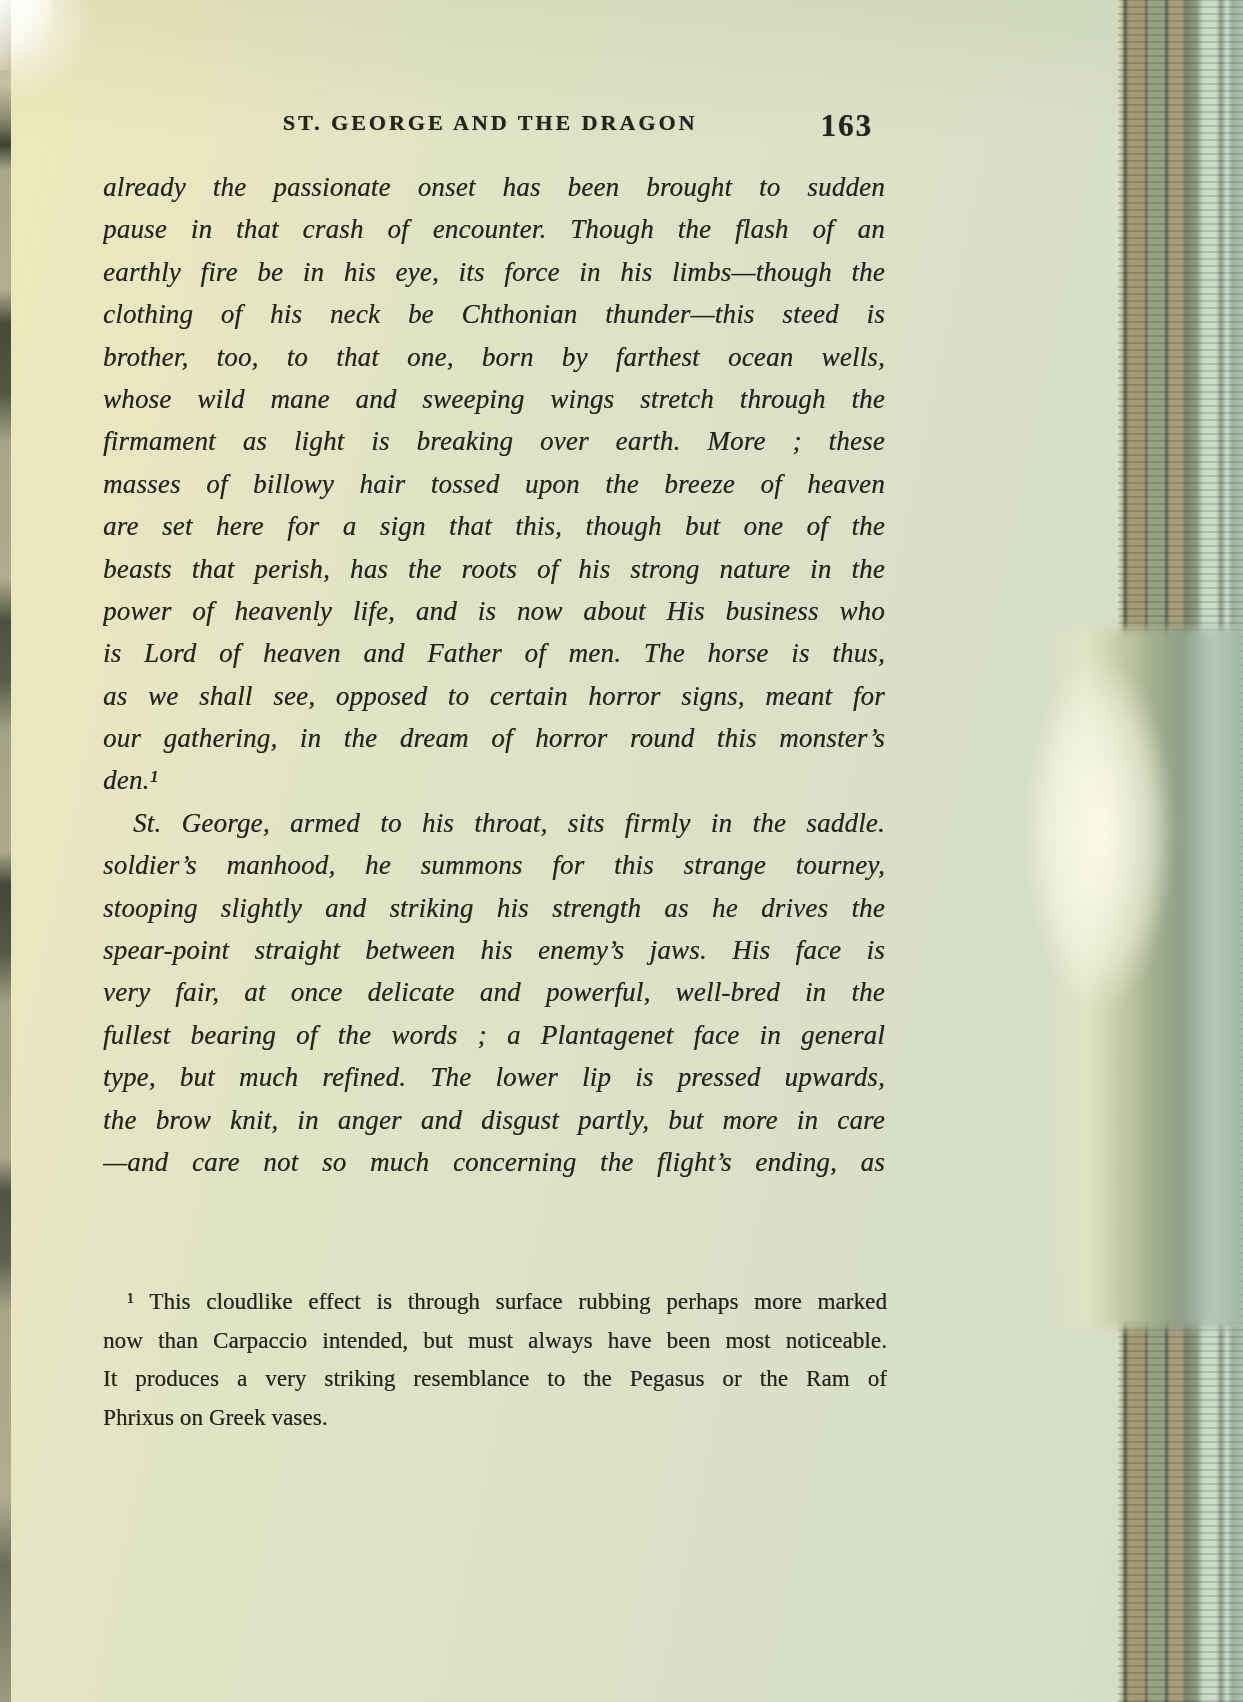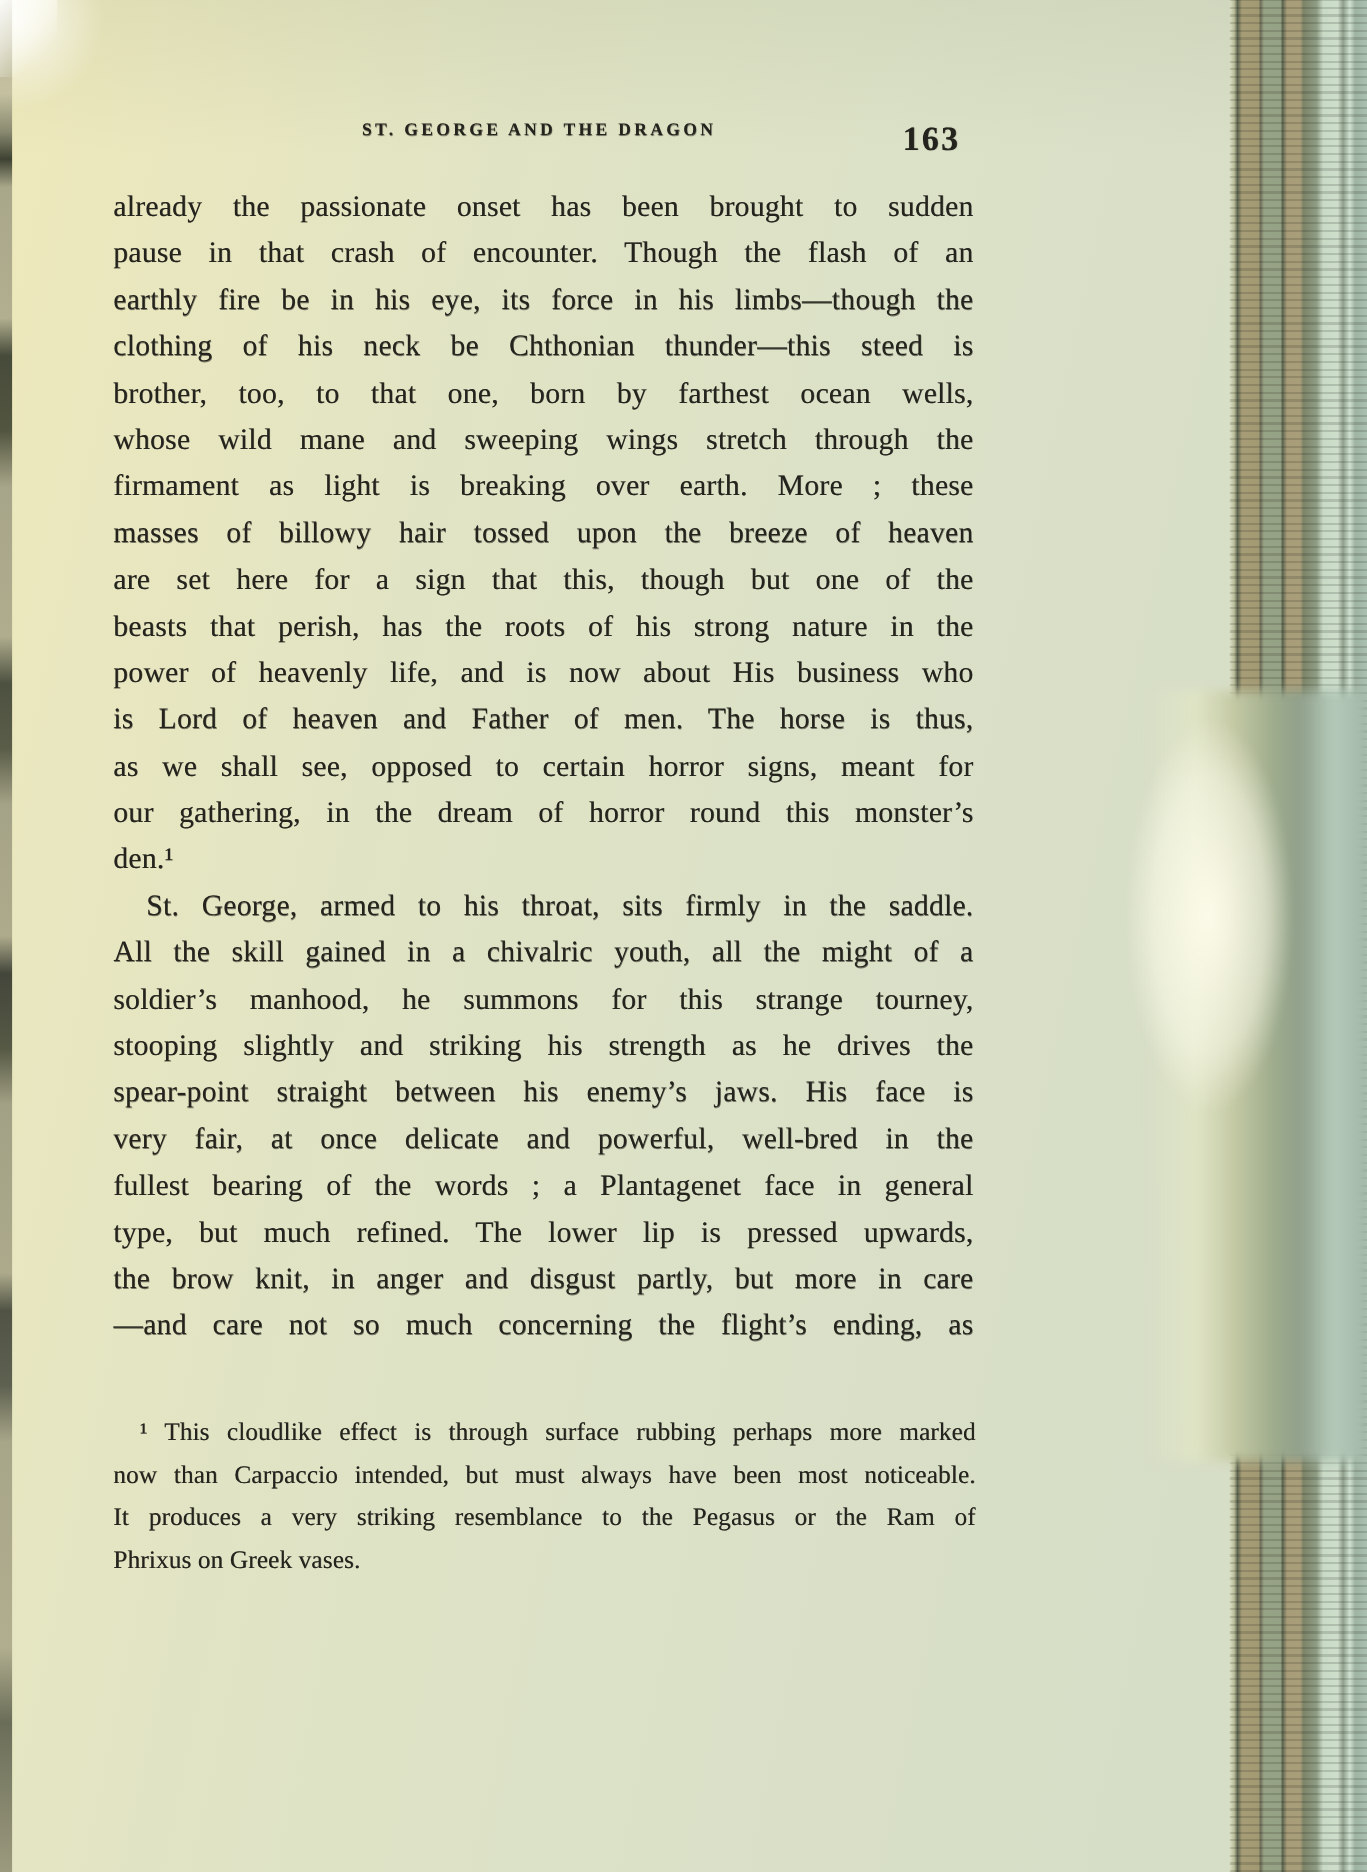--- a/index.html
+++ b/index.html
@@ -64,30 +64,30 @@
       rgba(253,252,235,0.95) 0%, rgba(250,250,232,0.55) 55%, rgba(250,250,232,0) 80%);
     filter: blur(3px);
   }
 
   .running-head {
     position: absolute; left: 103px; top: 108px; width: 782px; height: 40px;
     color: #24231d;
   }
   .running-head .title {
     position: absolute; left: 49.5%; transform: translateX(-50%); top: 2px;
-    font-weight: 700; font-size: 16px; letter-spacing: 3px; white-space: nowrap;
+    font-weight: 700; font-size: 22px; letter-spacing: 3px; white-space: nowrap;
     text-shadow: 0.4px 0.4px 0.7px rgba(35,33,25,0.6);
   }
   .running-head .pagenum {
     position: absolute; right: 12px; top: 0;
     font-weight: 700; font-size: 31px; letter-spacing: 2px;
     text-shadow: 0.4px 0.4px 0.7px rgba(35,33,25,0.6);
   }
 
-  .textblock { position: absolute; left: 103px; top: 166px; width: 782px; }
+  .textblock { position: absolute; left: 103px; top: 166px; width: 782px; font-style: italic; }
   .tline {
     font-size: 27px; line-height: 42.4px; height: 42.4px; overflow: hidden;
     color: #24231d;
     text-align: justify; text-align-last: justify;
     letter-spacing: 0.2px;
     text-shadow: 0.4px 0.4px 0.6px rgba(35,33,25,0.55);
   }
   .tline.short { text-align-last: left; }
   .tline.indent { text-indent: 30px; }
 
@@ -123,21 +123,20 @@
         <div class="tline">are set here for a sign that this, though but one of the</div>
         <div class="tline">beasts that perish, has the roots of his strong nature in the</div>
         <div class="tline">power of heavenly life, and is now about His business who</div>
         <div class="tline">is Lord of heaven and Father of men. The horse is thus,</div>
         <div class="tline">as we shall see, opposed to certain horror signs, meant for</div>
         <div class="tline">our gathering, in the dream of horror round this monster’s</div>
         <div class="tline short">den.¹</div>
       </div>
     <div>
         <div class="tline indent">St. George, armed to his throat, sits firmly in the saddle.</div>
-        <div class="tline">All the skill gained in a chivalric youth, all the might of a</div>
         <div class="tline">soldier’s manhood, he summons for this strange tourney,</div>
         <div class="tline">stooping slightly and striking his strength as he drives the</div>
         <div class="tline">spear-point straight between his enemy’s jaws. His face is</div>
         <div class="tline">very fair, at once delicate and powerful, well-bred in the</div>
         <div class="tline">fullest bearing of the words ; a Plantagenet face in general</div>
         <div class="tline">type, but much refined. The lower lip is pressed upwards,</div>
         <div class="tline">the brow knit, in anger and disgust partly, but more in care</div>
         <div class="tline">—and care not so much concerning the flight’s ending, as</div>
       </div>
   </div>

